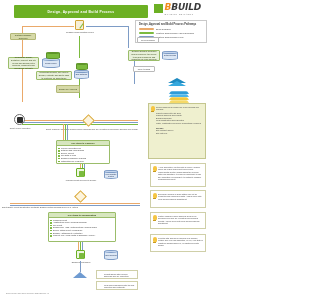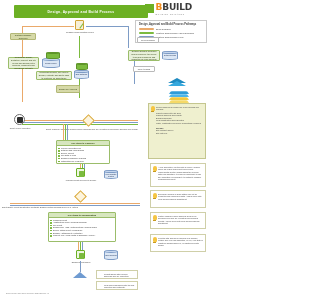--- a/index.html
+++ b/index.html
@@ -23,22 +23,22 @@
     background: #6cb024;
     border-radius: 1px;
     display: flex; align-items: center; justify-content: center;
   }
   .header-title {
     font-size: 3.4px; color: #ffffff; letter-spacing: .25px;
     font-weight: bold; white-space: nowrap;
   }
 
   .logo-wrap {
-    position: absolute; right: 20px; top: 3px;
-    display: flex; align-items: flex-start; gap: 2px;
+    position: absolute; right: 11px; top: 3px;
+    display: flex; align-items: flex-start; gap: 2px; font-style: italic;
   }
   .logo-sq { width: 9px; height: 9px; background: #6cb024; margin-top:1px;}
   .logo-txt { display:flex; flex-direction: column; }
   .logo-main {
     font-size: 9px; font-weight: bold; color: #3a3a3a;
     letter-spacing: -0.2px; line-height: 9px;
     font-family: "DejaVu Sans", sans-serif;
   }
   .logo-main .orange { color: #f08c1e; }
   .logo-sub { font-size: 2.5px; color: #8a8a8a; letter-spacing: .5px; margin-top: .5px;}

